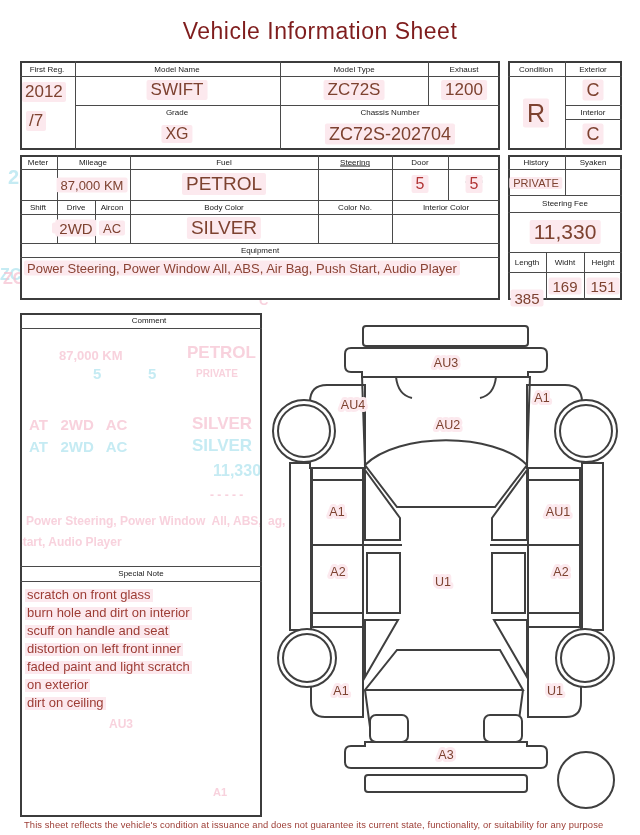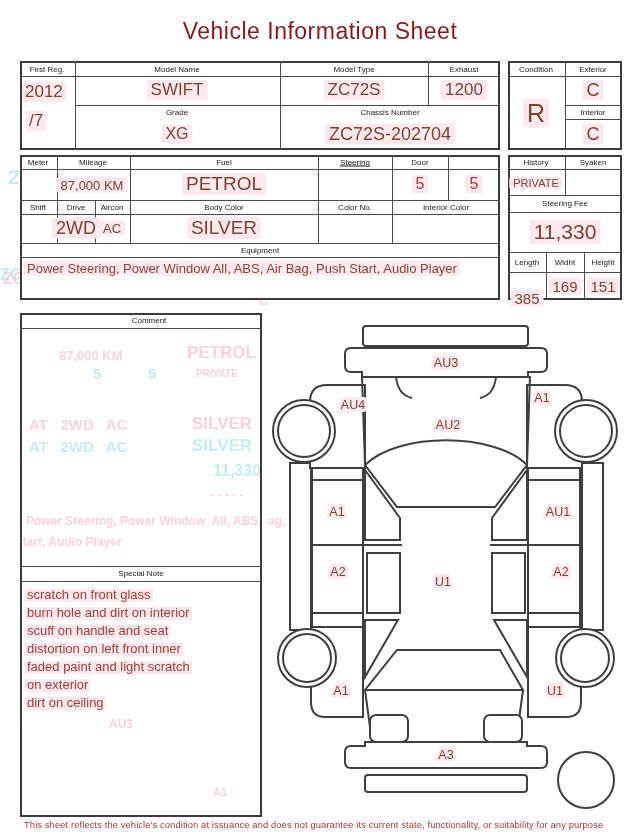--- a/index.html
+++ b/index.html
@@ -98,21 +98,21 @@
 <span class="v" style="left:224px;top:184px;font-size:19px;">PETROL</span>
 <span class="v red" style="left:420px;top:184px;font-size:16px;">5</span>
 <span class="v red" style="left:474px;top:184px;font-size:16px;">5</span>
 <span class="h" style="left:38px;top:207px;">Shift</span>
 <span class="h" style="left:76px;top:207px;">Drive</span>
 <span class="h" style="left:112px;top:207px;">Aircon</span>
 <span class="h" style="left:224px;top:207px;">Body Color</span>
 <span class="h" style="left:355px;top:207px;">Color No.</span>
 <span class="h" style="left:446px;top:207px;">Interior Color</span>
 <span class="v" style="left:38px;top:228px;font-size:10px;margin-left:24px;">AT</span>
-<span class="v" style="left:76px;top:228px;font-size:18px;">2WD</span>
+<span class="v" style="left:76px;top:228px;font-size:15px;">2WD</span>
 <span class="v" style="left:112px;top:228px;font-size:13px;">AC</span>
 <span class="v" style="left:224px;top:228px;font-size:19px;">SILVER</span>
 <span class="h" style="left:260px;top:250px;">Equipment</span>
 <span class="vleft" style="left:24px;top:268px;font-size:13px;color:#8a4334;">Power Steering, Power Window  All, ABS, Air Bag, Push Start, Audio Player</span>
 
 <div class="box" style="left:508px;top:155px;width:114px;height:145px;"></div>
 <div class="vl" style="left:565px;top:155px;height:40px;"></div>
 <div class="hl" style="left:508px;top:169px;width:114px;"></div>
 <div class="hl" style="left:508px;top:195px;width:114px;"></div>
 <div class="hl" style="left:508px;top:212px;width:114px;"></div>

